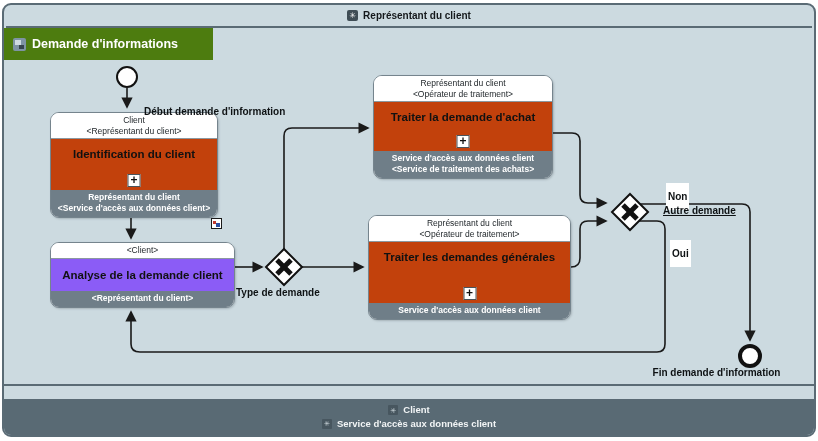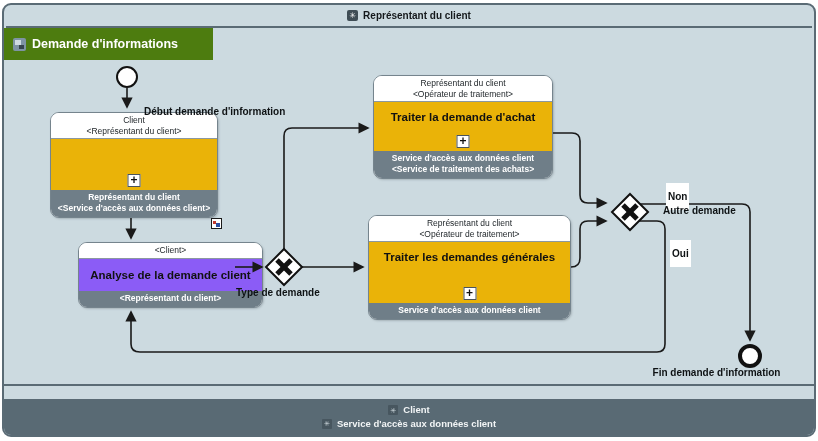--- a/index.html
+++ b/index.html
@@ -54,21 +54,21 @@
   
   .task{
     position:absolute;border:1.4px solid #75848d;border-radius:9px;background:#ffffff;
     display:flex;flex-direction:column;overflow:hidden;z-index:4;
     box-shadow:1px 1px 2px rgba(60,70,80,.25);box-sizing:border-box;
   }
   .task-head{
     background:#ffffff;text-align:center;font-size:8.5px;line-height:1.25;
     padding:2px 1px;border-bottom:1px solid #8b98a0;color:#1c2226;
   }
-  .task-body{position:relative;flex:1;background:#eab308;text-align:center;}
+  .task-body{position:relative;flex:1;background:#c2410c;text-align:center;}
   .task-body.tinted{background:#8b5cf6;display:flex;align-items:center;justify-content:center;}
   .task-name{font-weight:bold;font-size:11.5px;color:#111;padding-top:9px;display:block;}
   .task-body.tinted .task-name{padding-top:0;}
   .plus-marker{
     position:absolute;bottom:3px;left:50%;transform:translateX(-50%);
     width:13px;height:13px;border:1.5px solid #4a545b;background:#ffffff;
     display:flex;align-items:center;justify-content:center;
     font-weight:bold;font-size:12px;line-height:1;color:#111;box-sizing:border-box;
   }
   .task-foot{
@@ -149,33 +149,34 @@
   <circle cx="127" cy="77" r="10" fill="#ffffff" stroke="#111111" stroke-width="2"></circle>
   <circle cx="750" cy="356" r="10" fill="#ffffff" stroke="#111111" stroke-width="4"></circle>
 </svg>
 
 <div class="task" style="left:50px;top:112px;width:168px;height:106px;">
   <div class="task-head">
     <div>Client</div>
     <div>&lt;Représentant du client&gt;</div>
   </div>
   <div class="task-body">
+    <span class="task-name">Identification du client</span>
     <span class="plus-marker">+</span>
   </div>
   <div class="task-foot">
     <div>Représentant du client</div>
     <div>&lt;Service d'accès aux données client&gt;</div>
   </div>
 </div>
 <span class="badge">
     <span class="dot-red"></span>
     <span class="dot-blue"></span>
   </span>
 
-<div class="task" style="left:50px;top:242px;width:185px;height:66px;margin-left:28px;">
+<div class="task" style="left:50px;top:242px;width:185px;height:66px;">
   <div class="task-head">
     <div>&lt;Client&gt;</div>
   </div>
   <div class="task-body tinted">
     <span class="task-name">Analyse de la demande client</span>
   </div>
   <div class="task-foot">
     <div>&lt;Représentant du client&gt;</div>
   </div>
 </div>
@@ -205,15 +206,15 @@
     <span class="plus-marker">+</span>
   </div>
   <div class="task-foot">
     <div>Service d'accès aux données client</div>
   </div>
 </div>
 
 <span class="lbl" style="left:144px;top:70px;margin-top:36px;">Début demande d'information</span>
 <span class="lbl" style="left:236px;top:287px;">Type de demande</span>
 <span class="lbl guard" style="left:666px;top:183px;">Non</span>
-<span class="lbl" style="left:663px;top:205px;">Autre demande</span>
+<span class="lbl" style="left:663px;top:205px;text-decoration:underline;">Autre demande</span>
 <span class="lbl guard" style="left:670px;top:240px;">Oui</span>
 <span class="lbl end-lbl" style="left:638px;top:367px;">Fin demande d'information</span>
 
 </body></html>

